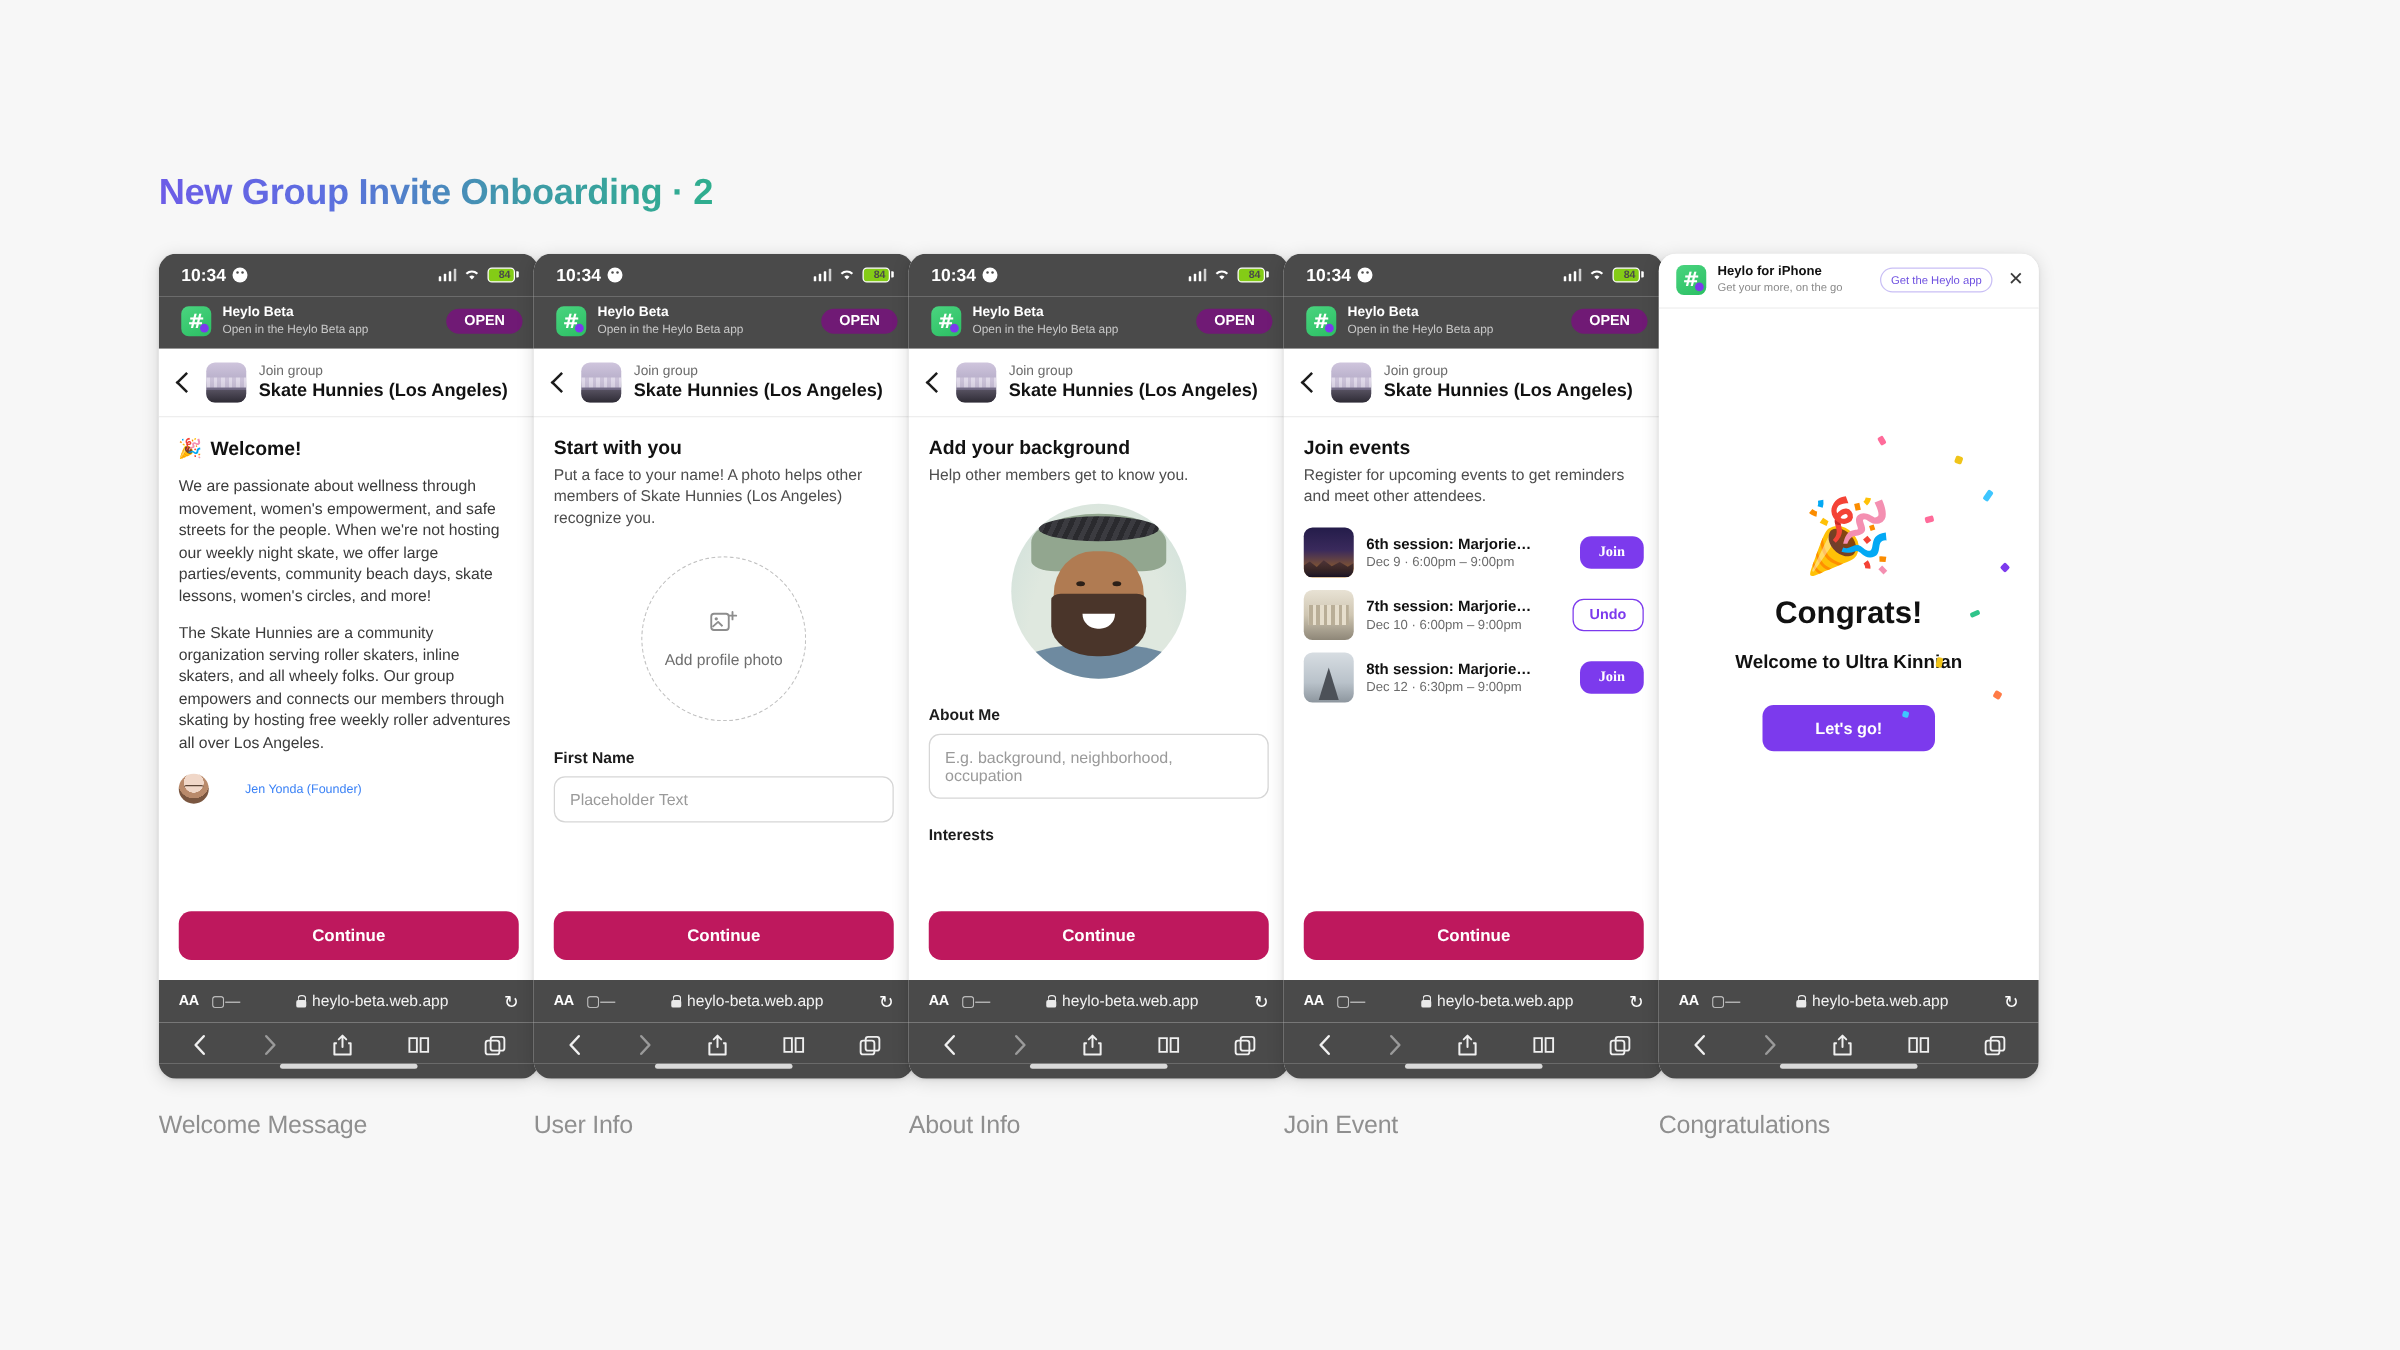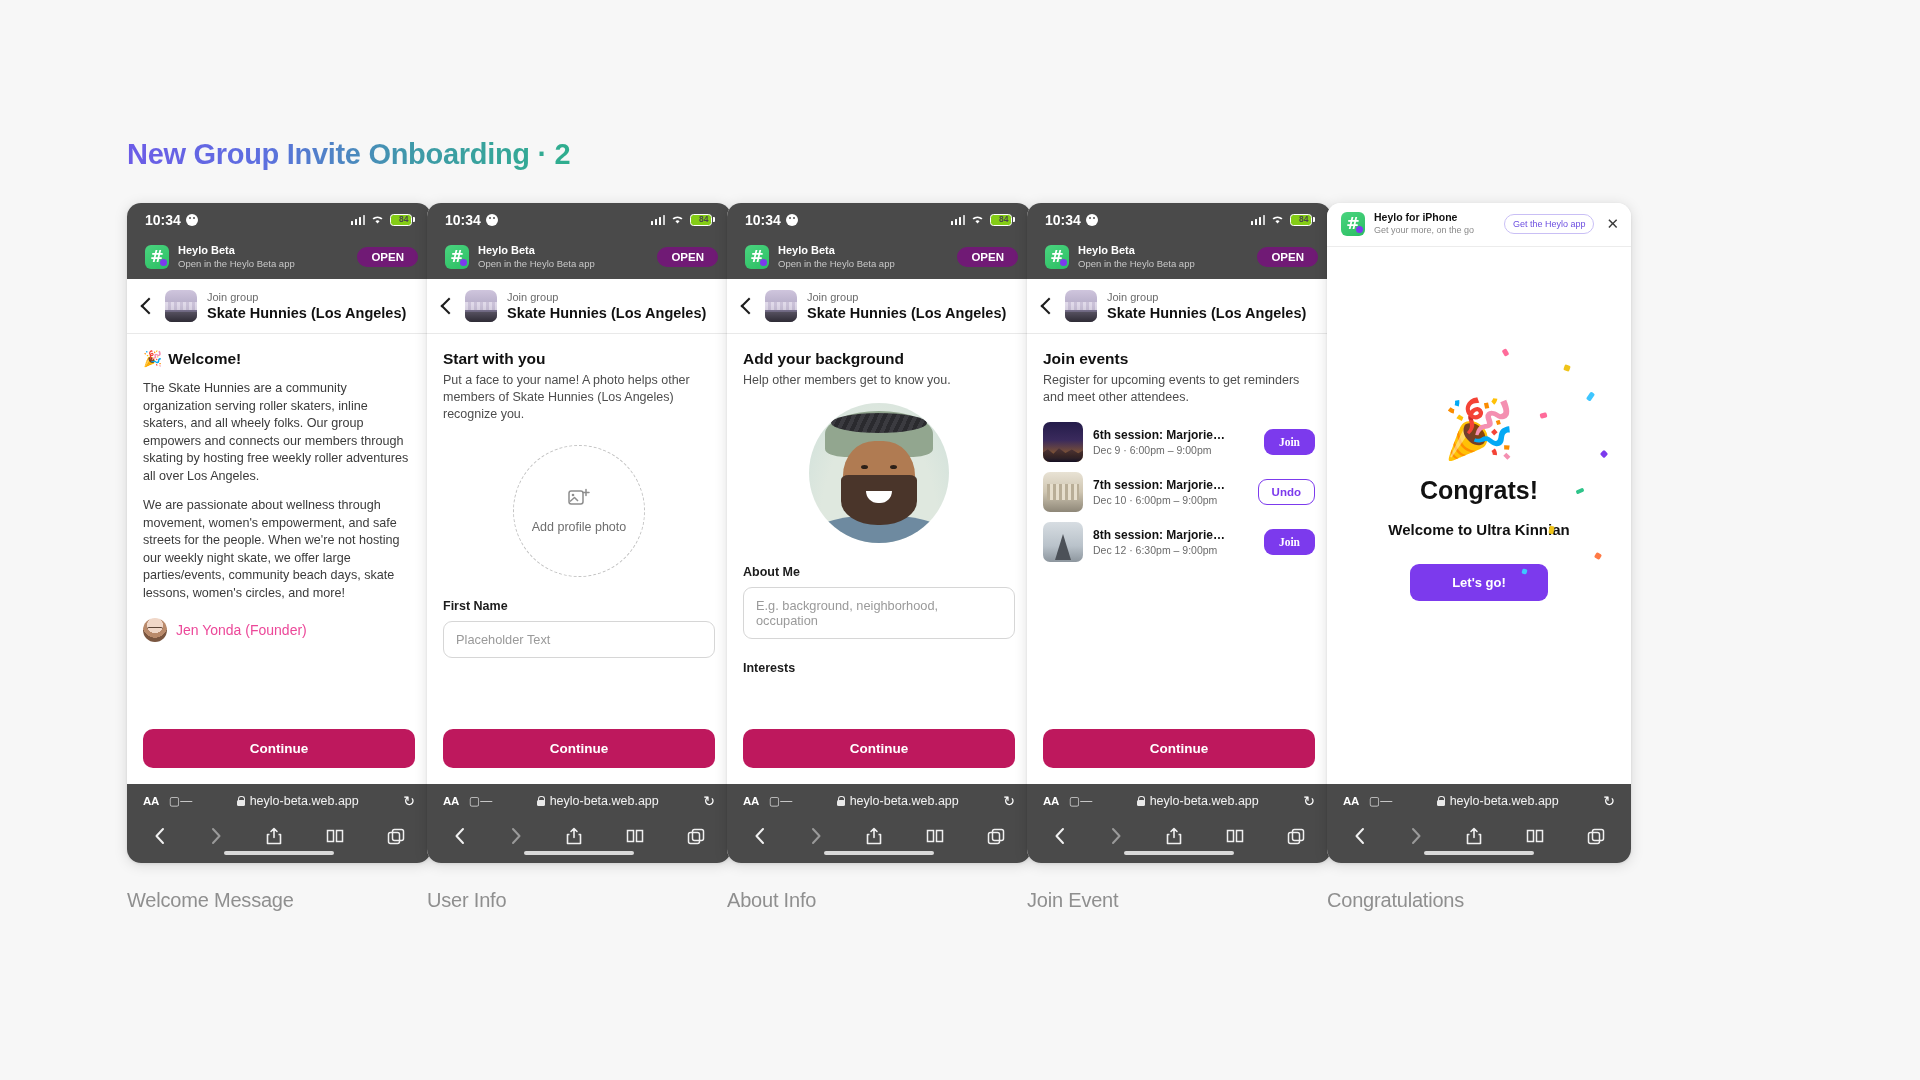--- a/index.html
+++ b/index.html
@@ -147,21 +147,21 @@
   .founder { display: flex; align-items: center; gap: 9px; margin-top: 16px; }
   .founder-av {
     width: 24px; height: 24px; border-radius: 50%; flex: 0 0 auto; overflow:hidden;
     background: radial-gradient(circle at 50% 30%, #f0d7c8 0 38%, #b98a6b 39% 60%, #7a5640 61% 100%);
     position: relative;
   }
   .founder-av::after{
     content:""; position:absolute; left:4px; right:4px; top:9px; height:4px;
     border-top:1.6px solid #5b4436; border-radius:2px;
   }
-  .founder-name { font-size: 14px; color: #ec4899; }
+  .founder-name { font-size: 10px; color: #3b82f6; margin-left: 20px; }
 
   
   .photo-circle {
     width: 132px; height: 132px; border-radius: 50%;
     border: 1.6px dashed #c3c3c3; margin: 22px auto 0;
     display: flex; flex-direction: column; align-items: center; justify-content: center;
     gap: 8px; cursor: pointer;
   }
   .add-photo-label { font-size: 12.5px; color: #6e6e6e; }
   .field-label { font-size: 12.5px; font-weight: 700; color: #1c1c1c; margin-top: 22px; }
@@ -322,22 +322,22 @@
             <div class="grp-kicker">Join group</div>
             <div class="grp-name">Skate Hunnies (Los Angeles)</div>
           </div>
         </div>
 
         <div class="screen-body">
           <div class="sect-title emoji-title">
             <span>🎉</span>
             <span>Welcome!</span>
           </div>
+          <p class="body-p">We are passionate about wellness through movement, women's empowerment, and safe streets for the people. When we're not hosting our weekly night skate, we offer large parties/events, community beach days, skate lessons, women's circles, and more!</p>
           <p class="body-p">The Skate Hunnies are a community organization serving roller skaters, inline skaters, and all wheely folks. Our group empowers and connects our members through skating by hosting free weekly roller adventures all over Los Angeles.</p>
-          <p class="body-p">We are passionate about wellness through movement, women's empowerment, and safe streets for the people. When we're not hosting our weekly night skate, we offer large parties/events, community beach days, skate lessons, women's circles, and more!</p>
           <div class="founder">
             <div class="founder-av"></div>
             <div class="founder-name">Jen Yonda (Founder)</div>
           </div>
         </div>
 
         <div class="cta-wrap">
           <button class="btn-cta">Continue</button>
         </div>
 

